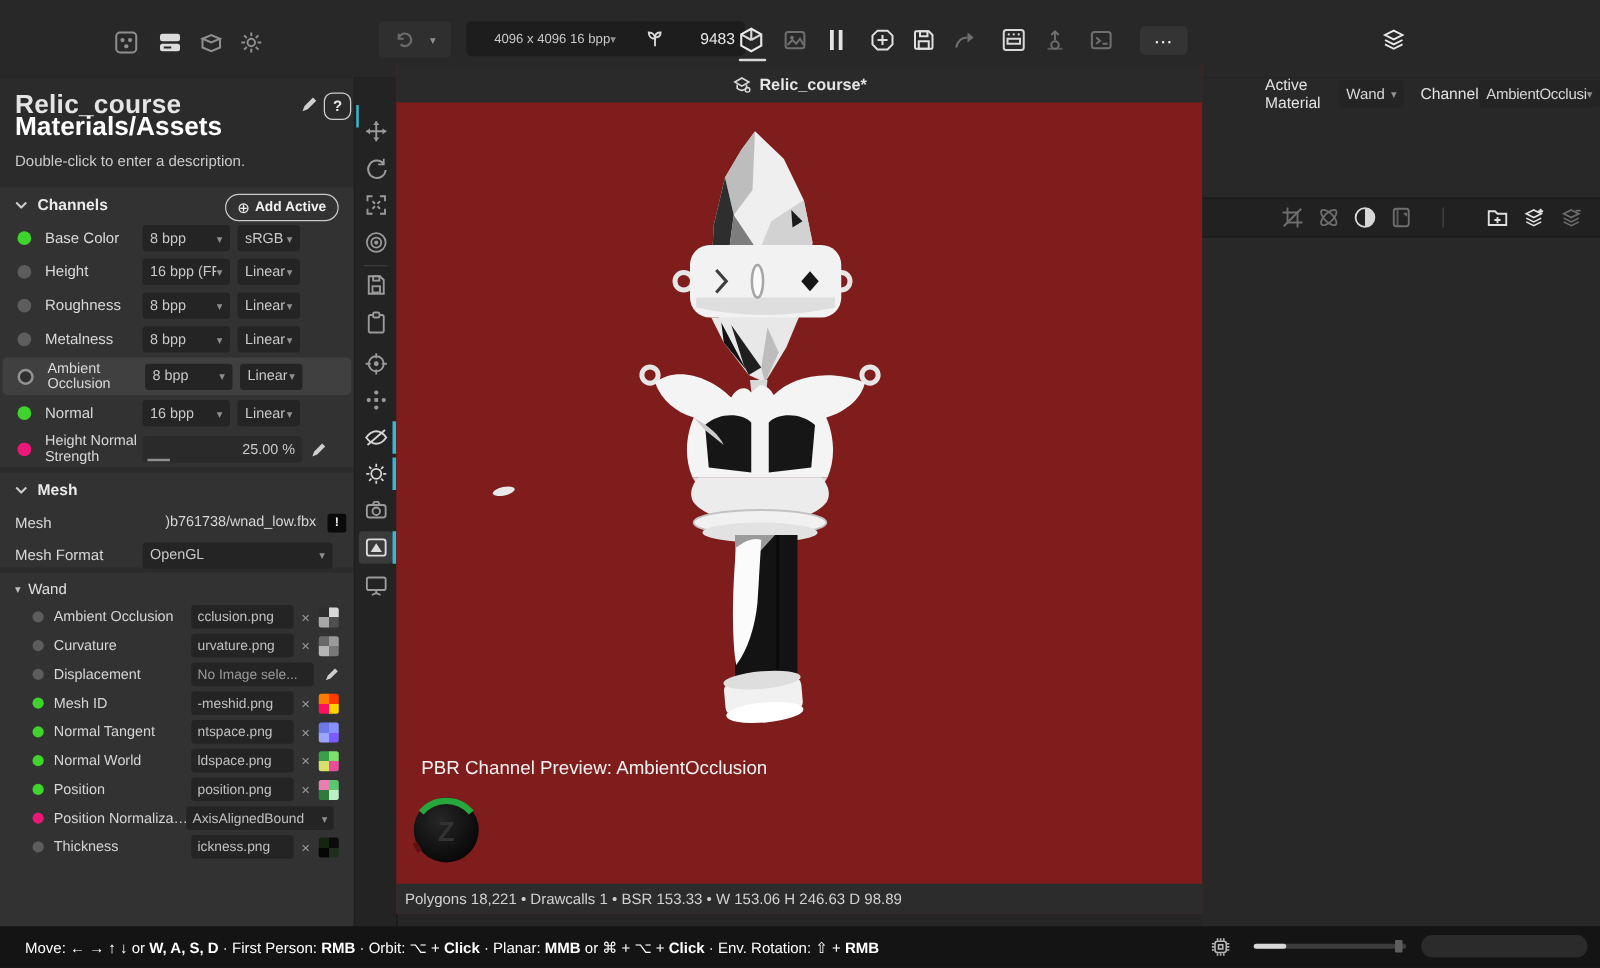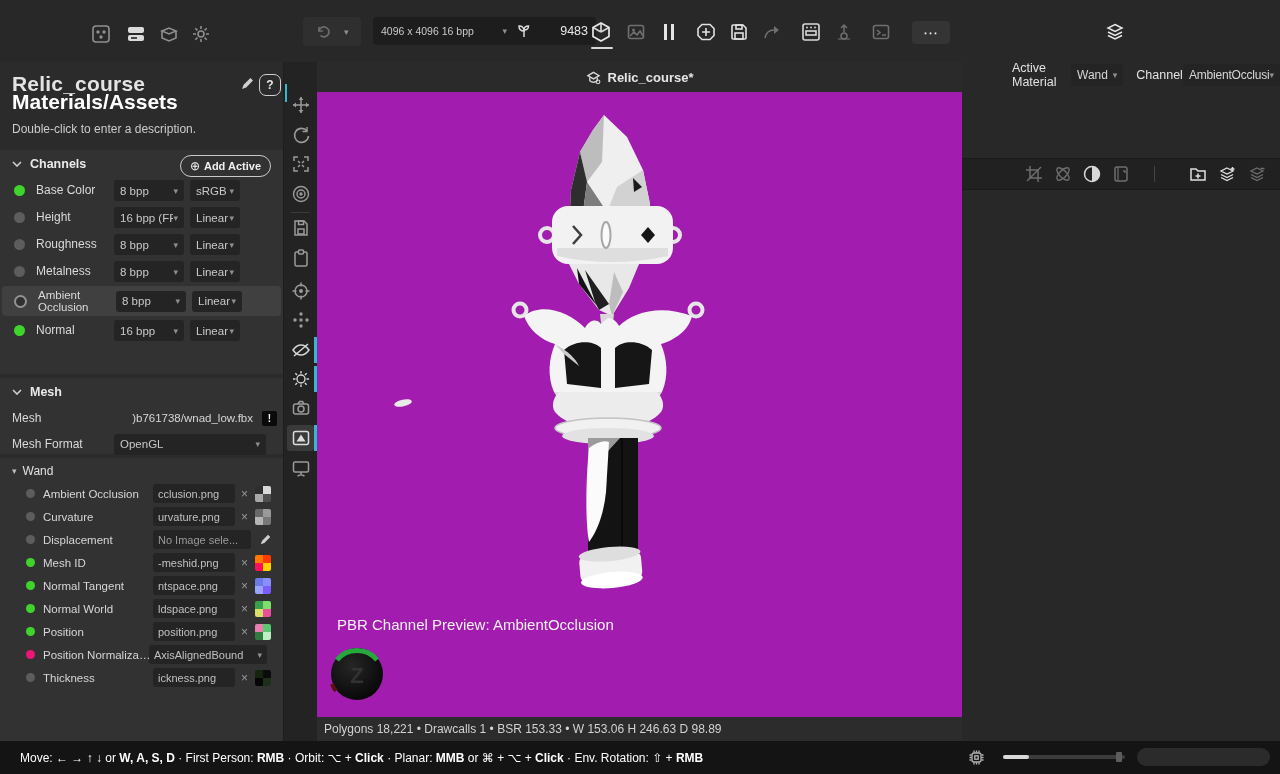--- a/index.html
+++ b/index.html
@@ -4,21 +4,21 @@
 <style>
   html,body{margin:0;padding:0;background:#101010;font-family:"Liberation Sans",sans-serif;}
   .root{position:relative;width:1280px;height:774px;background:#262626;overflow:hidden;color:#d6d6d6;font-size:12px;}
   svg{display:block}
   .abs{position:absolute}
   
   .topbar{position:absolute;left:0;top:0;width:1280px;height:62px;background:#282828;border-bottom:1px solid #1b1b1b;}
   .tb-ico{position:absolute;top:24px;width:20px;height:20px}
   .pill{position:absolute;background:#1d1d1d;border-radius:4px;display:flex;align-items:center;color:#c9c9c9}
   .undo-grp{position:absolute;left:303px;top:17px;width:58px;height:29px;background:#2f2f2f;border-radius:4px;display:flex;align-items:center;justify-content:space-evenly}
-  .res-dd{left:373px;top:17px;width:126px;height:28px;font-size:10.5px;padding:0 8px;justify-content:space-between}
+  .res-dd{left:373px;top:17px;width:126px;height:28px;font-size:10.5px;padding:0 8px;justify-content:center}
   .seed{left:508px;top:17px;width:72px;height:28px;padding:0 8px;justify-content:space-between;font-size:12.5px;color:#e8e8e8}
   .car{font-size:9px;color:#8f8f8f;font-style:normal;text-decoration:none}
   .more-btn{position:absolute;left:912px;top:21px;width:38px;height:23px;background:#343434;border-radius:4px;color:#efefef;
             display:flex;align-items:center;justify-content:center;font-size:15px;letter-spacing:1px}
   .underln{position:absolute;left:591px;top:47px;width:22px;height:2px;background:#d8d8d8;border-radius:1px}
   
   .lp{position:absolute;left:0;top:62px;width:283px;height:679px;background:#2b2b2b;border-right:1px solid #1e1e1e;overflow:hidden}
   .lp-title{position:absolute;left:12px;top:10px;font-size:21px;font-weight:bold;color:#e4e4e4;letter-spacing:.2px}
   .lp-sub{position:absolute;left:12px;top:28px;font-size:21px;font-weight:bold;color:#ffffff}
   .lp-desc{position:absolute;left:12px;top:60px;font-size:12px;color:#cbcbcb}
@@ -66,21 +66,21 @@
   .t-po{background:conic-gradient(#58c96e 0 90deg,#bdeec4 90deg 180deg,#2f7a3e 180deg 270deg,#e87fb0 270deg)}
   .t-th{background:conic-gradient(#0b0b0b 0 90deg,#1d2e1d 90deg 180deg,#060606 180deg 270deg,#15240f 270deg)}
   
   .strip{position:absolute;left:284px;top:62px;width:33px;height:679px;background:#232323;border-right:1px solid #191919}
   .sic{position:absolute;left:7px;width:20px;height:20px}
   .cyb{position:absolute;right:0;width:3px;height:26px;background:#35b8cd}
   .selcell{position:absolute;left:3px;width:27px;height:26px;background:#3a3a3a;border-radius:3px}
   .sdiv{position:absolute;left:7px;width:19px;height:1px;background:#3a3a3a}
   .cnub{position:absolute;left:1px;top:22px;width:2px;height:18px;background:#35b8cd}
   
-  .vp{position:absolute;left:317px;top:62px;width:645px;height:679px;background:#a21caf}
+  .vp{position:absolute;left:317px;top:52px;width:645px;height:679px;background:#7f1d1d}
   .vp-hd{position:absolute;left:0;top:0;width:645px;height:30px;background:#2a2a2a;display:flex;align-items:center;justify-content:center;
          gap:7px;font-size:13px;font-weight:bold;color:#e6e6e6}
   .canvas{position:absolute;left:0;top:30px;width:645px;height:625px;overflow:hidden}
   .pbr{position:absolute;left:20px;top:524px;font-size:15px;color:#f2f2f2}
   .vstat{position:absolute;left:0;top:655px;width:645px;height:24px;background:#2c2c2c;display:flex;align-items:center;
          padding-left:7px;box-sizing:border-box;font-size:12px;color:#d2d2d2}
   
   .rp{position:absolute;left:962px;top:62px;width:318px;height:679px;background:#282828}
   .rp-hd{position:absolute;left:0;top:0;width:318px;height:26px;display:flex;align-items:center;font-size:12.5px;color:#e2e2e2}
   .rp-dd{background:#242424;border-radius:3px;height:22px;display:flex;align-items:center;justify-content:space-between;
@@ -320,20 +320,33 @@
         <span class="ch-label">Normal</span>
         <span class="fld w70">
             <i>16 bpp</i>
             <span class="car">▾</span>
           </span>
         <span class="fld w50">
             <i>Linear</i>
             <span class="car">▾</span>
           </span>
       </div>
+      <div class="ch-row" style="height:31px">
+        <span class="dot dm"></span>
+        <span class="ch-label" style="font-size:11.5px">Height Normal Strength</span>
+        <span class="fld hns-fld">
+          <span class="hns-mark"></span>
+          <i>25.00 %</i>
+        </span>
+        <span class="pencil" style="margin-left:6px">
+          <svg viewBox="0 0 15 15">
+              <path d="M2 13l1.6-4.2L10.4 2l2.6 2.6-6.8 6.8z" fill="#cfcfcf"></path>
+            </svg>
+          </span>
+      </div>
     </div>
 
     <div class="card" style="top:316px;height:76px">
       <div class="sec-hd">
         <svg class="chev" viewBox="0 0 10 6" fill="none" stroke="#cfcfcf" stroke-width="1.6">
             <path d="M1 1l4 4 4-4"></path>
           </svg>
         <span>Mesh</span>
       </div>
       <div class="m-row">

